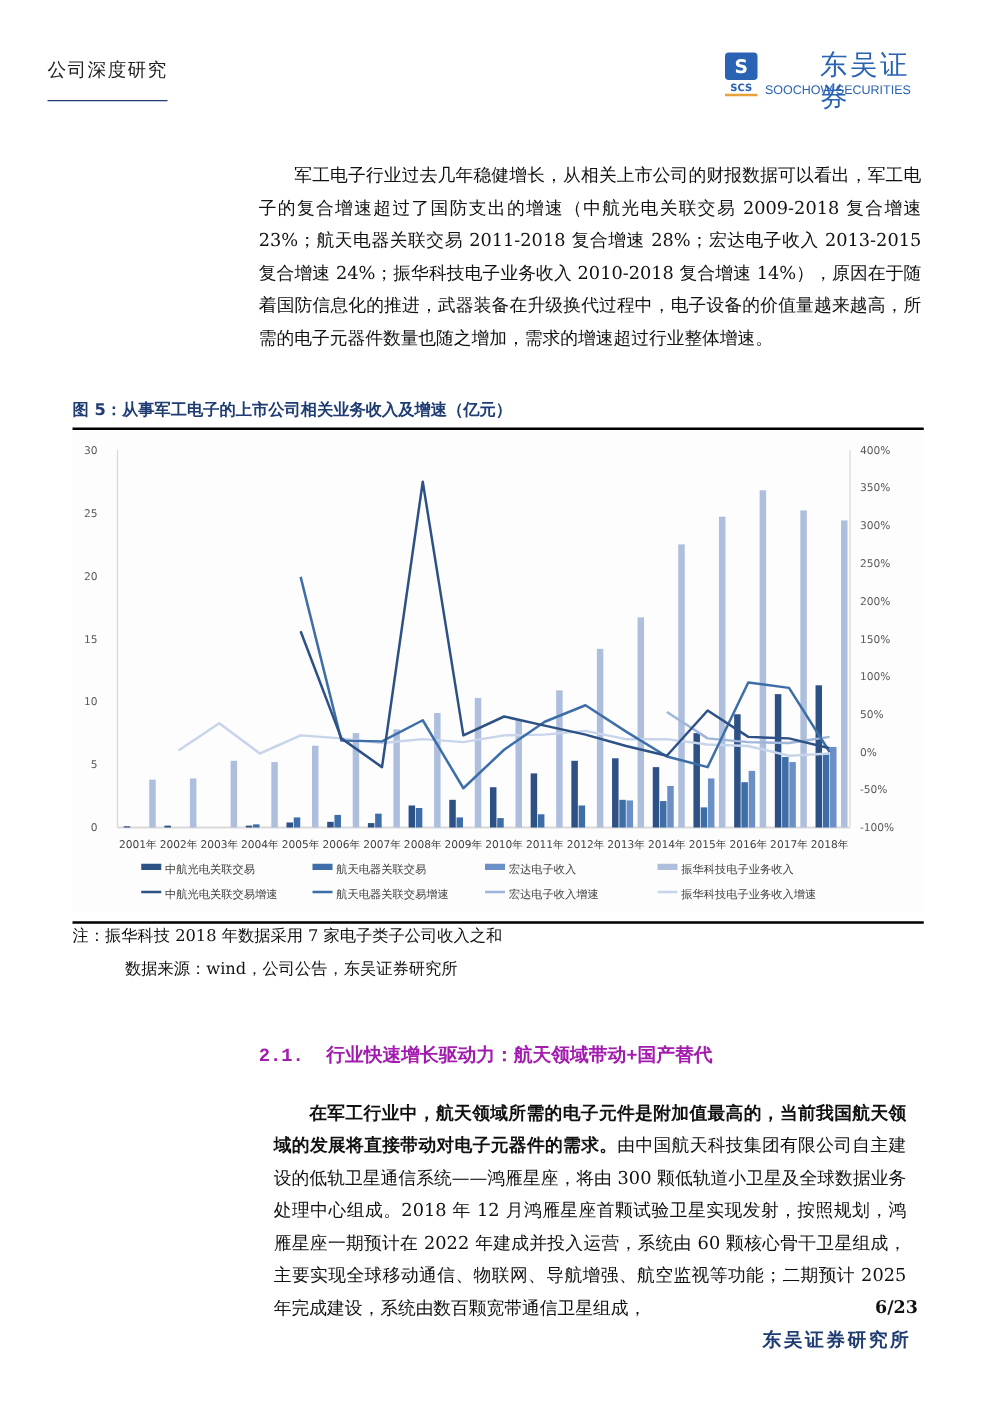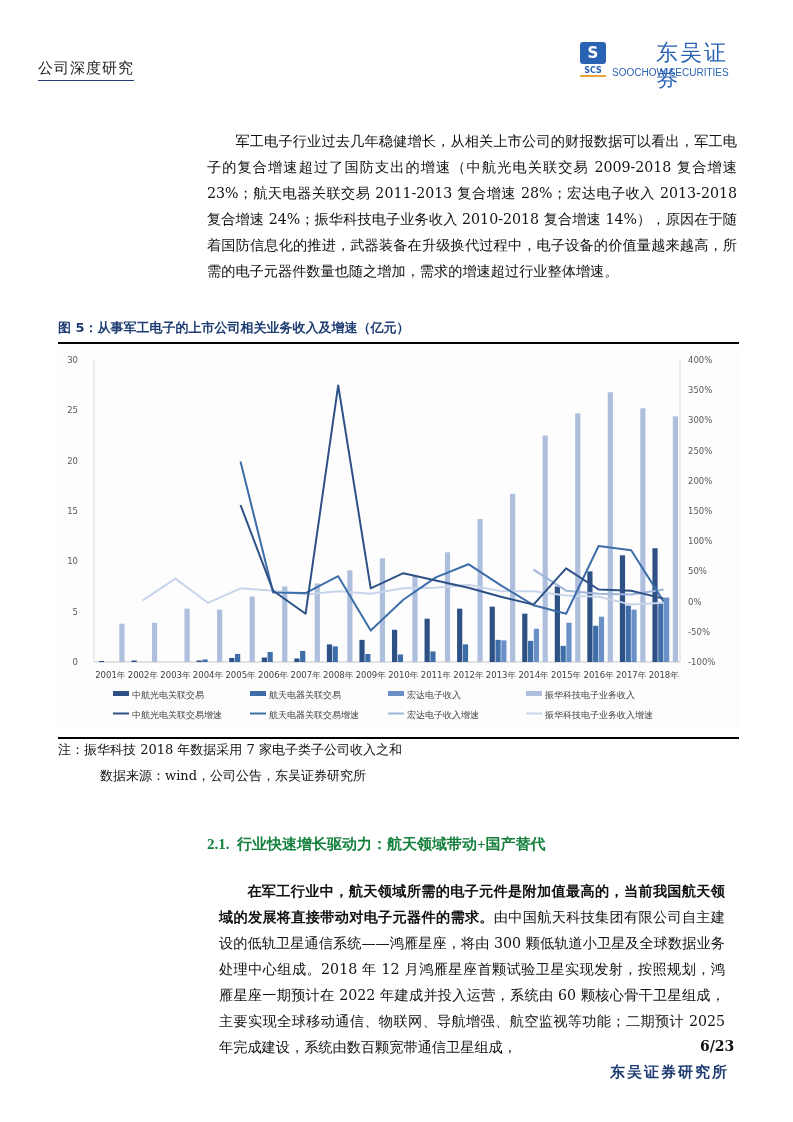--- a/index.html
+++ b/index.html
@@ -1,49 +1,49 @@
 <!DOCTYPE html>
 <html><head>
 <meta charset="utf-8">
 <style>
   html,body{margin:0;padding:0;background:#fff;}
   body{width:793px;height:1122px;position:relative;font-family:"DejaVu Serif","Liberation Serif",serif;color:#111;overflow:hidden;}
-  .hdr-title{position:absolute;left:38px;top:59px;font-size:15px;color:#222;border-bottom:1.5px solid #1f3d73;padding-bottom:2px;letter-spacing:1px;}
+  .hdr-title{position:absolute;left:38px;top:47px;font-size:15px;color:#222;border-bottom:1.5px solid #1f3d73;padding-bottom:14px;letter-spacing:1px;}
   .logo{position:absolute;left:580px;top:42px;width:160px;height:36px;}
   .logo-mark{position:absolute;left:0;top:0;width:26px;height:22px;background:#2b63b4;border-radius:3px;color:#fff;font-family:"DejaVu Sans",sans-serif;font-size:15px;line-height:22px;text-align:center;font-weight:bold;}
   .logo-scs{position:absolute;left:0;top:24px;width:26px;font-family:"DejaVu Sans",sans-serif;font-size:8px;font-weight:bold;color:#2b63b4;text-align:center;border-bottom:2px solid #e9a13b;line-height:9px;}
   .logo-cn{position:absolute;left:32px;top:-2px;font-family:"DejaVu Sans",sans-serif;font-size:22px;font-weight:normal;color:#2b63b4;letter-spacing:2px;line-height:26px;margin-left:44px;}
   .logo-en{position:absolute;left:32px;top:25px;font-family:"Liberation Sans",sans-serif;font-size:10px;color:#2b63b4;line-height:11px;}
   .para{position:absolute;left:207px;width:530px;font-size:14.2px;line-height:26px;text-align:justify;}
   .para p{margin:0;text-indent:2em;}
   .fig-title{position:absolute;left:58px;top:319px;width:681px;font-family:"DejaVu Sans",sans-serif;font-weight:bold;font-size:13px;color:#1f3d73;border-bottom:2.5px solid #000;padding-bottom:5px;}
   .chart-box{position:absolute;left:58px;top:345px;width:681px;height:385px;}
   .chart-rule{position:absolute;left:58px;top:737px;width:681px;border-top:2.5px solid #000;}
   .note{position:absolute;left:58px;font-size:13px;line-height:18px;text-align:center;}
-  .sec-title{position:absolute;left:207px;top:835px;font-family:Liberation Serif, serif;font-weight:bold;font-size:15px;color:#15803d;}
+  .sec-title{position:absolute;left:207px;top:835px;font-family:Liberation Mono, monospace;font-weight:bold;font-size:15px;color:#a21caf;}
   .para2{position:absolute;left:207px;top:866px;width:530px;font-size:14.2px;line-height:26px;text-align:justify;}
   .para2 p{margin:12px;text-indent:2em;}
   .para2 b{font-weight:bold;}
   .page-no{position:absolute;left:700px;top:1038px;font-weight:bold;font-size:14px;}
   .footer-org{position:absolute;left:610px;top:1063px;font-family:"DejaVu Sans",sans-serif;font-weight:bold;font-size:15px;color:#1f3d73;letter-spacing:2px;}
   svg text{font-family:"DejaVu Sans",sans-serif;}
 </style>
 </head>
 <body>
 
 <div class="hdr-title">公司深度研究</div>
 <div class="logo">
   <div class="logo-mark">S</div>
   <div class="logo-scs">SCS</div>
   <div class="logo-cn">东吴证券</div>
   <div class="logo-en">SOOCHOW SECURITIES</div>
 </div>
 
 <div class="para" style="top:128px;">
-  <p>军工电子行业过去几年稳健增长，从相关上市公司的财报数据可以看出，军工电子的复合增速超过了国防支出的增速（中航光电关联交易 2009-2018 复合增速 23%；航天电器关联交易 2011-2013 复合增速 28%；宏达电子收入 2013-2018 复合增速 24%；振华科技电子业务收入 2010-2018 复合增速 14%），原因在于随着国防信息化的推进，武器装备在升级换代过程中，电子设备的价值量越来越高，所需的电子元器件数量也随之增加，需求的增速超过行业整体增速。</p>
+  <p>军工电子行业过去几年稳健增长，从相关上市公司的财报数据可以看出，军工电子的复合增速超过了国防支出的增速（中航光电关联交易 2009-2018 复合增速 23%；航天电器关联交易 2011-2018 复合增速 28%；宏达电子收入 2013-2015 复合增速 24%；振华科技电子业务收入 2010-2018 复合增速 14%），原因在于随着国防信息化的推进，武器装备在升级换代过程中，电子设备的价值量越来越高，所需的电子元器件数量也随之增加，需求的增速超过行业整体增速。</p>
 </div>
 
 <div class="fig-title">图 5：从事军工电子的上市公司相关业务收入及增速（亿元）</div>
 
 <div class="chart-box">
   <svg id="chart-svg" width="681" height="385">
       <rect x="0" y="0" width="681" height="385" fill="#fdfdfe"></rect>
       <line x1="36" y1="15" x2="36" y2="317" stroke="#d9d9d9" stroke-width="1"></line>
       <line x1="622" y1="15" x2="622" y2="317" stroke="#d9d9d9" stroke-width="1"></line>
       <line x1="36" y1="317" x2="622" y2="317" stroke="#d9d9d9" stroke-width="1.5"></line>

